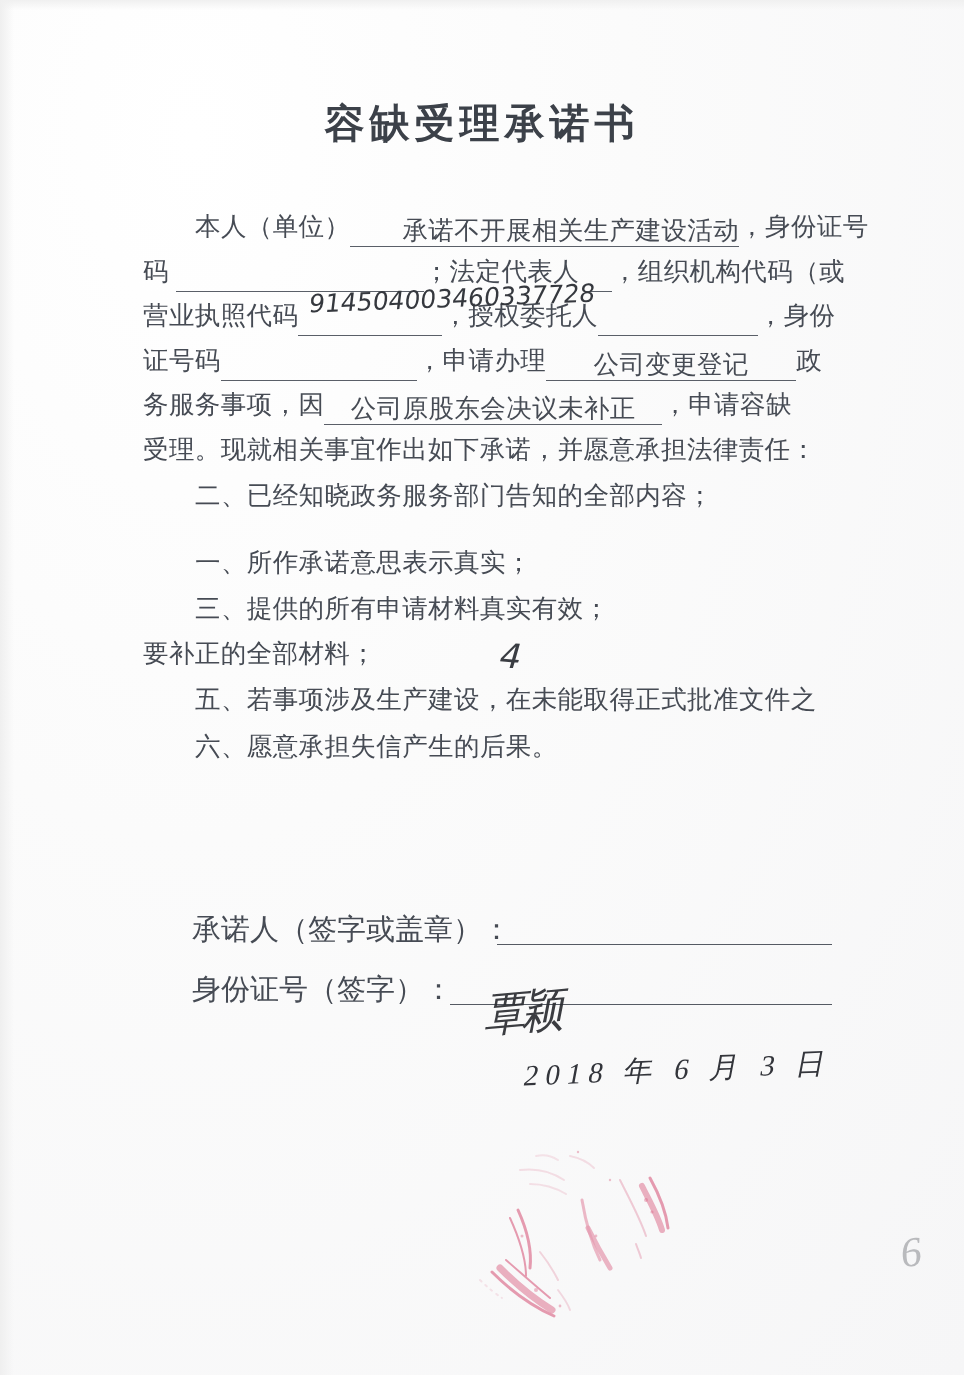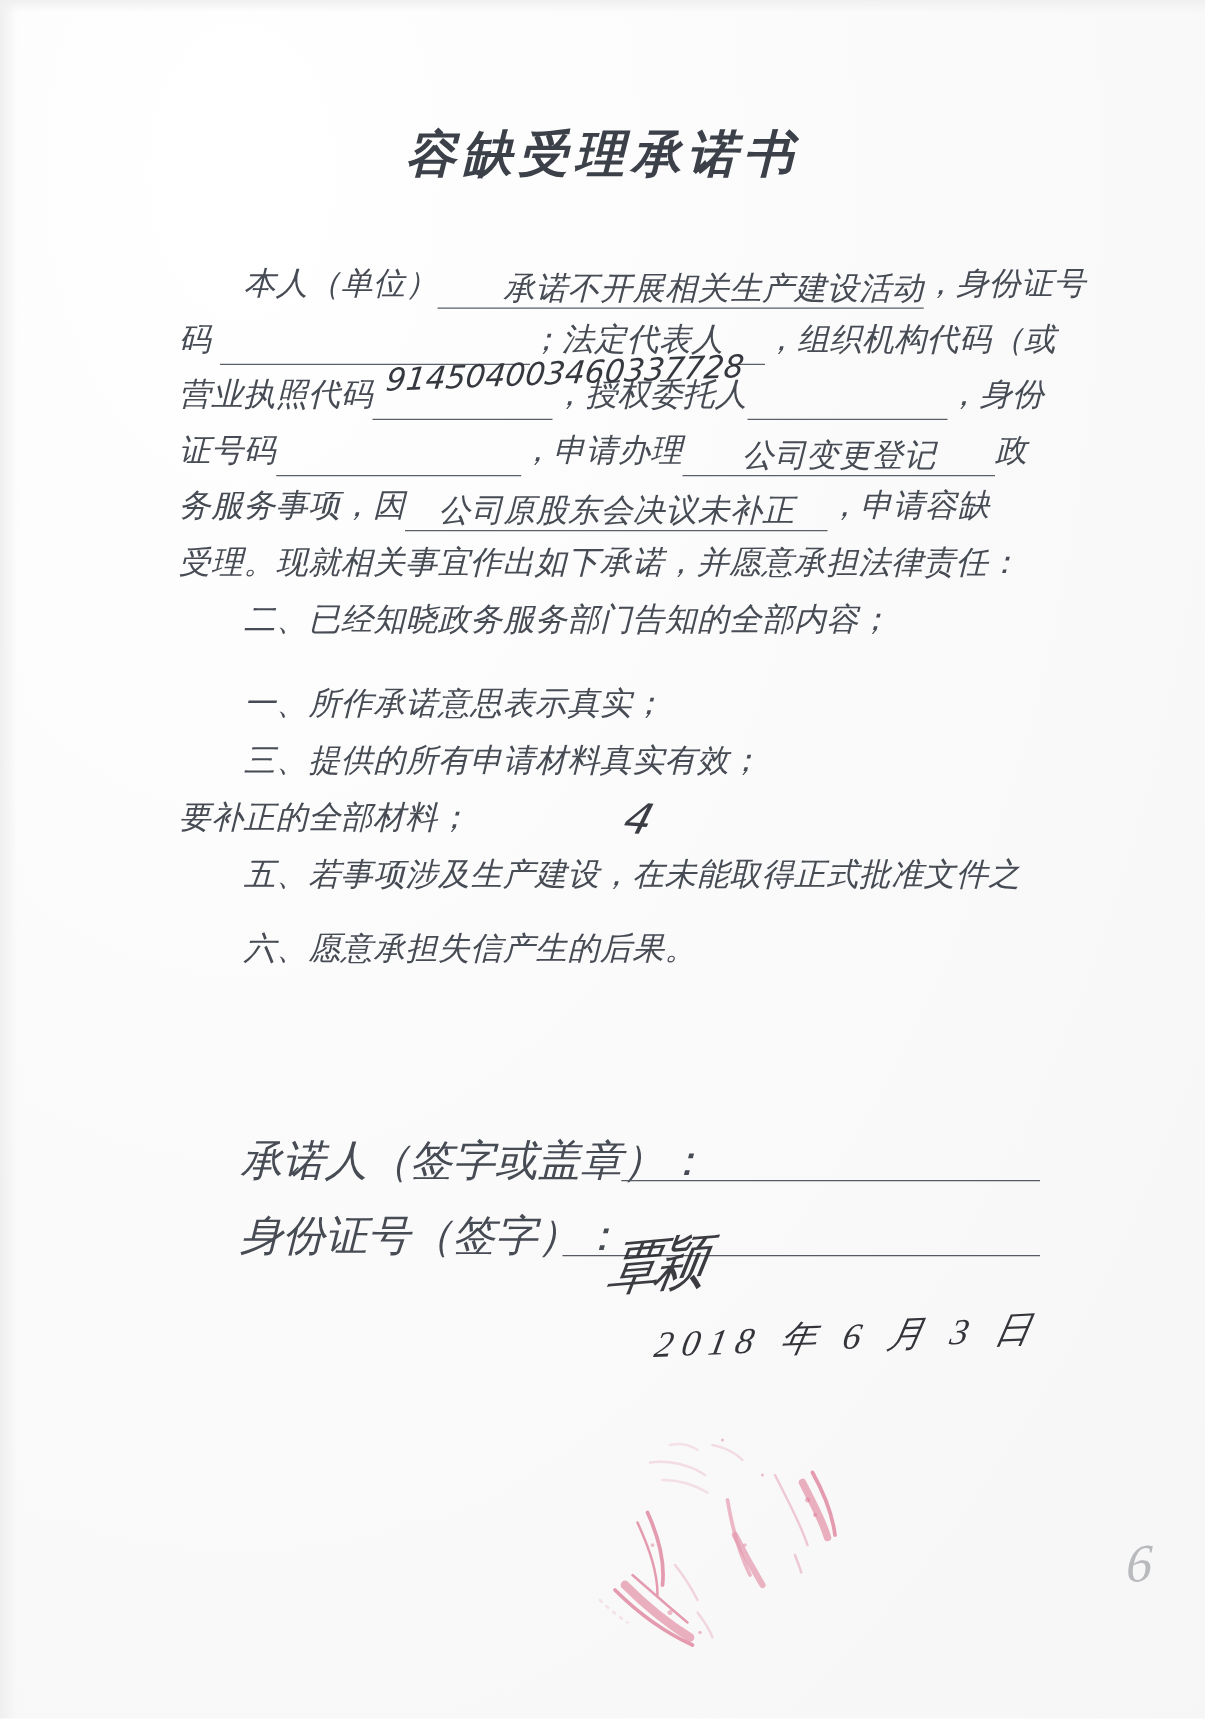--- a/index.html
+++ b/index.html
@@ -10,21 +10,20 @@
   body {
     font-family: "Liberation Serif", "DejaVu Serif", serif;
   }
   .page {
     position: relative;
     width: 964px;
     height: 1375px;
     background: #fdfdfd;
     overflow: hidden;
     color: #4a4e57;
-    font-style: italic;
   }
   
   .paper-tint {
     position: absolute;
     inset: 0;
     background:
       radial-gradient(ellipse at 20% 10%, #ffffff 0%, #fbfbfb 40%, #f6f6f7 100%);
     pointer-events: none;
   }
   .scan-edge-left {
@@ -83,21 +82,21 @@
 
   .sig-block {
     position: absolute;
     left: 192px;
     top: 908px;
     width: 660px;
   }
   .sig-row {
     position: relative;
     height: 43px;
-    font-size: 34px;
+    font-size: 29px;
     line-height: 43px;
     white-space: nowrap;
     color: #464b54;
   }
   .sig-line {
     position: absolute;
     bottom: 6px;
     height: 0;
     border-bottom: 1.6px solid #555a63;
   }
@@ -208,21 +207,21 @@
     <div class="ln">受理。现就相关事宜作出如下承诺，并愿意承担法律责任：</div>
 
     <div class="ln indent" style="margin-top:2px">二、已经知晓政务服务部门告知的全部内容；</div>
     <div class="ln indent" style="margin-top:22px">一、所作承诺意思表示真实；</div>
     <div class="ln indent" style="margin-top:2px">三、提供的所有申请材料真实有效；</div>
 
     <div class="ln">要补正的全部材料；</div>
 
     <div class="ln indent" style="margin-top:2px">五、若事项涉及生产建设，在未能取得正式批准文件之</div>
 
-    <div class="ln indent" style="margin-top:14px">六、愿意承担失信产生的后果。</div>
+    <div class="ln indent" style="margin-top:2px">六、愿意承担失信产生的后果。</div>
   </div>
 
   <div class="sig-block">
     <div class="sig-row r1">
       <span>承诺人（签字或盖章）：</span>
       <span class="sig-line"></span>
     </div>
     <div class="sig-row r3" style="margin-top:17px">
       <span>身份证号（签字）：</span>
       <span class="sig-line"></span>

